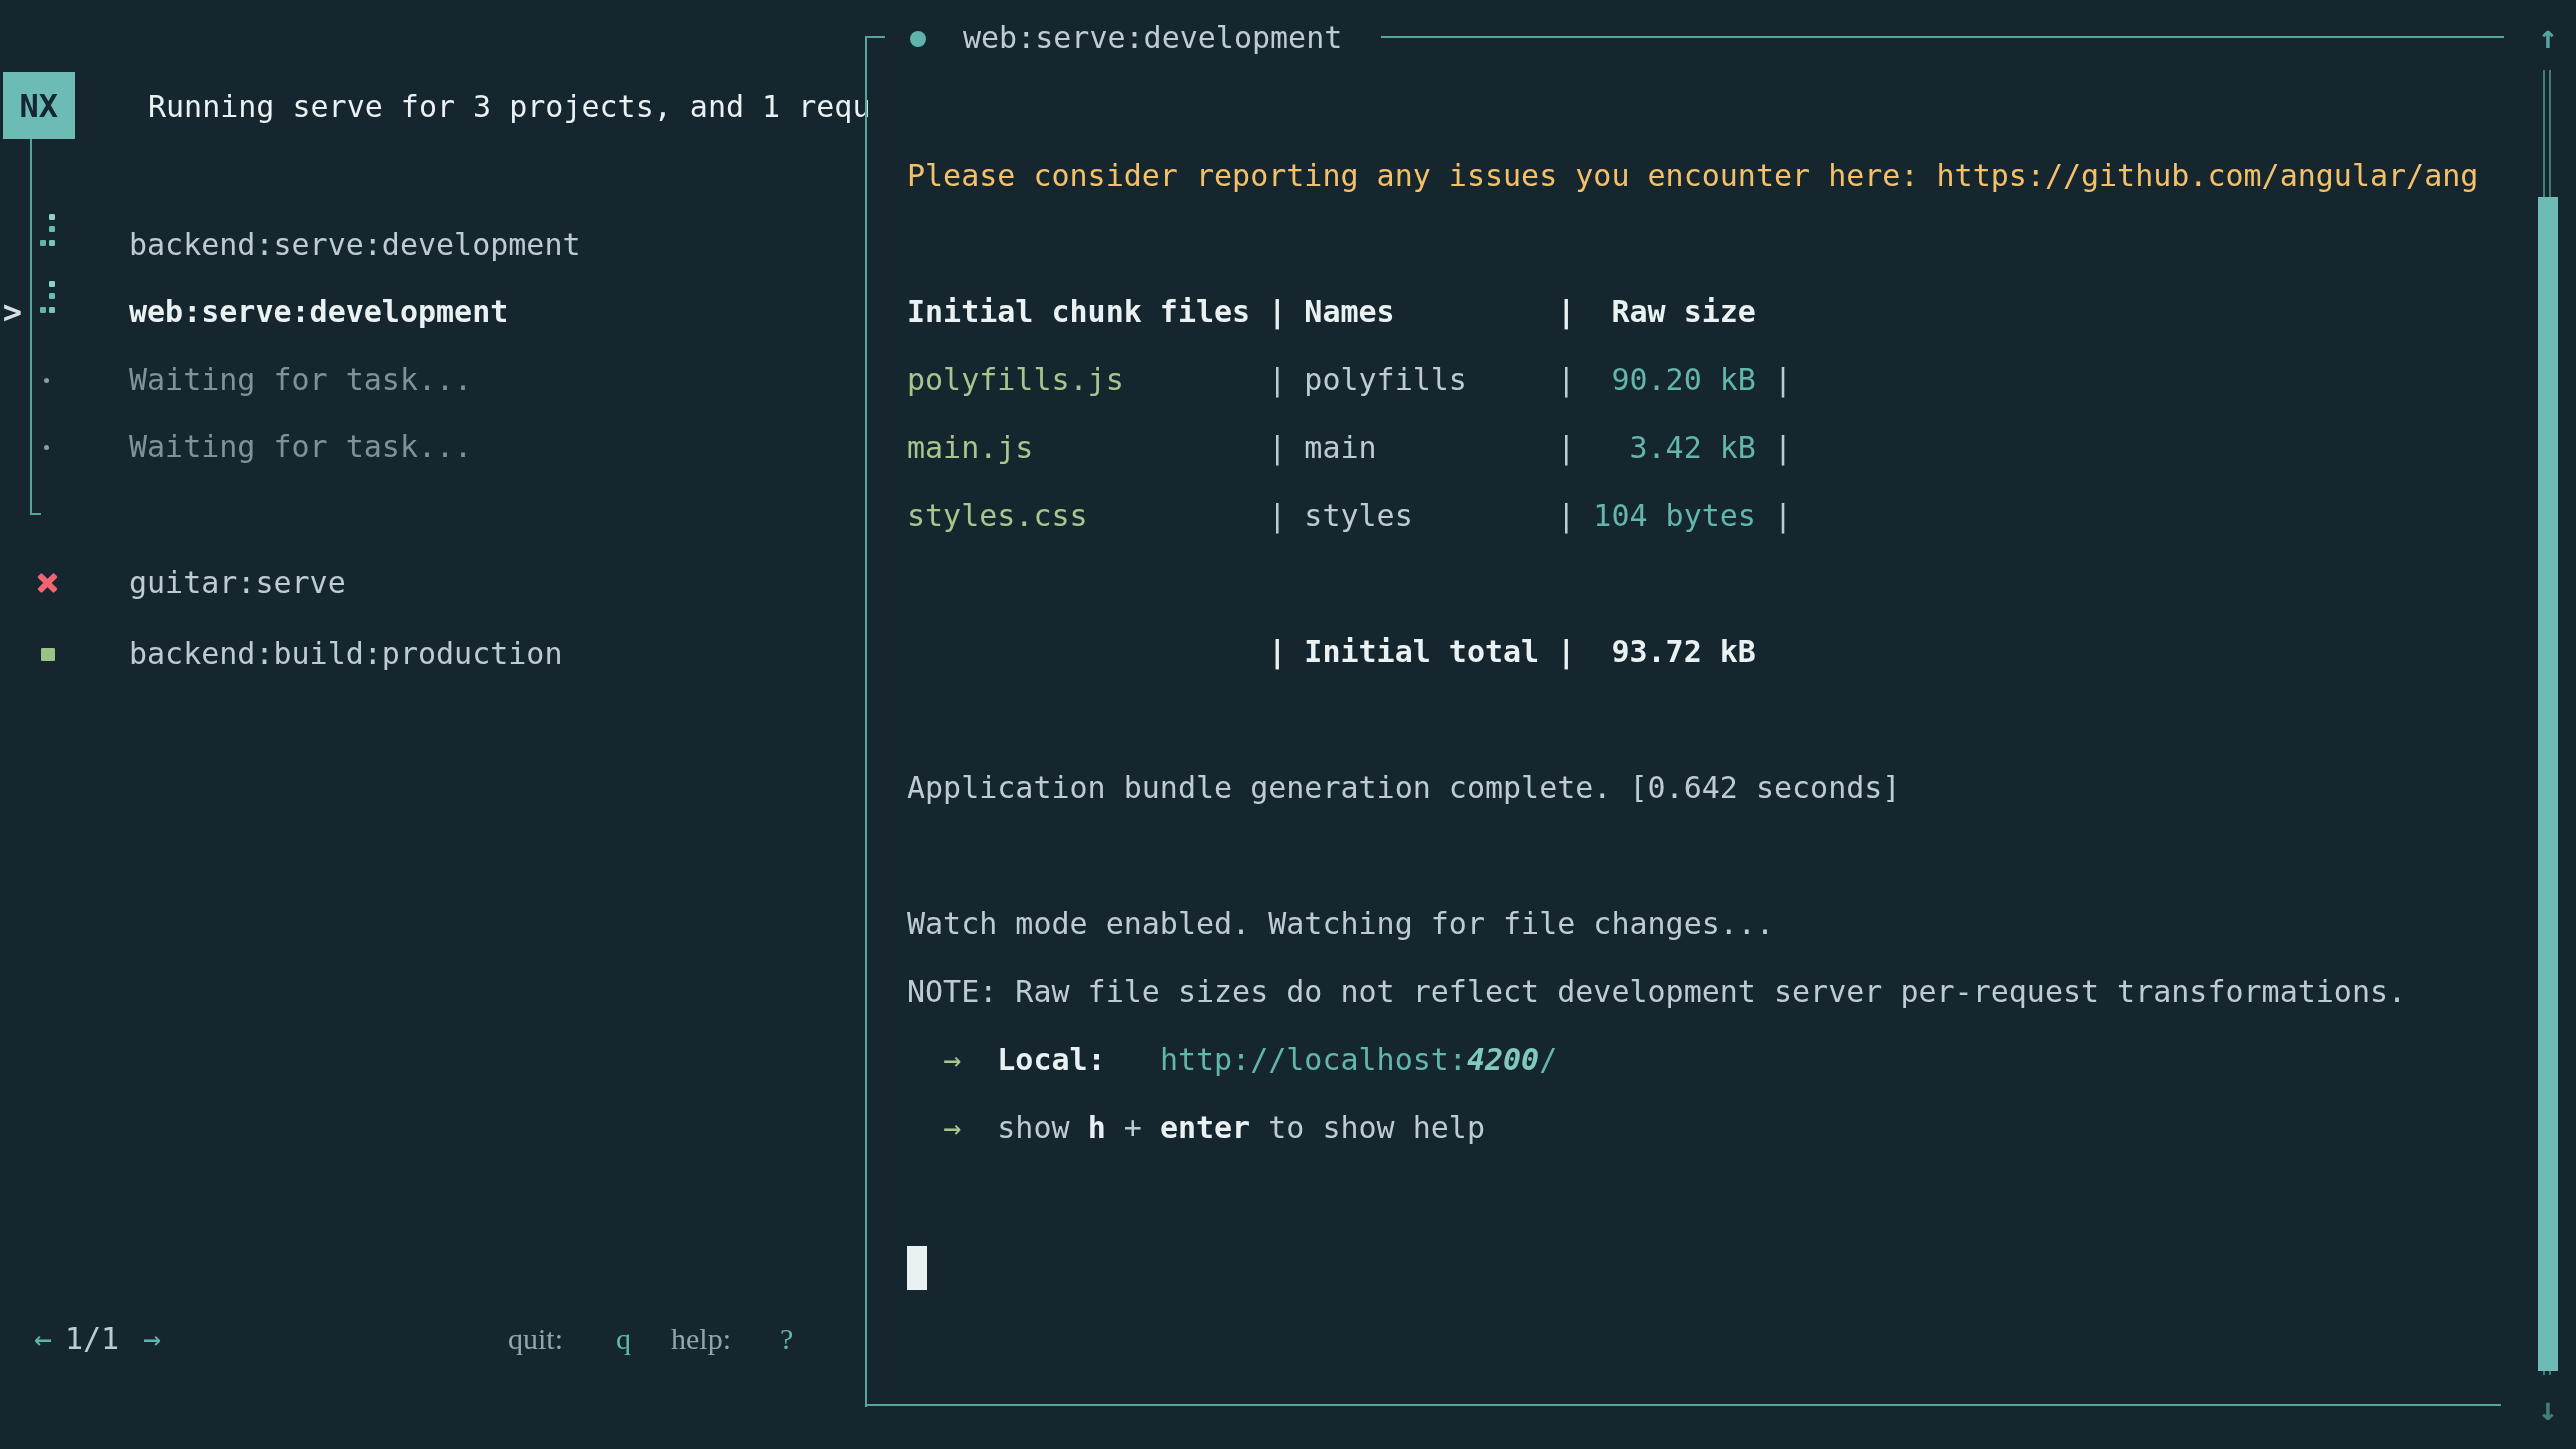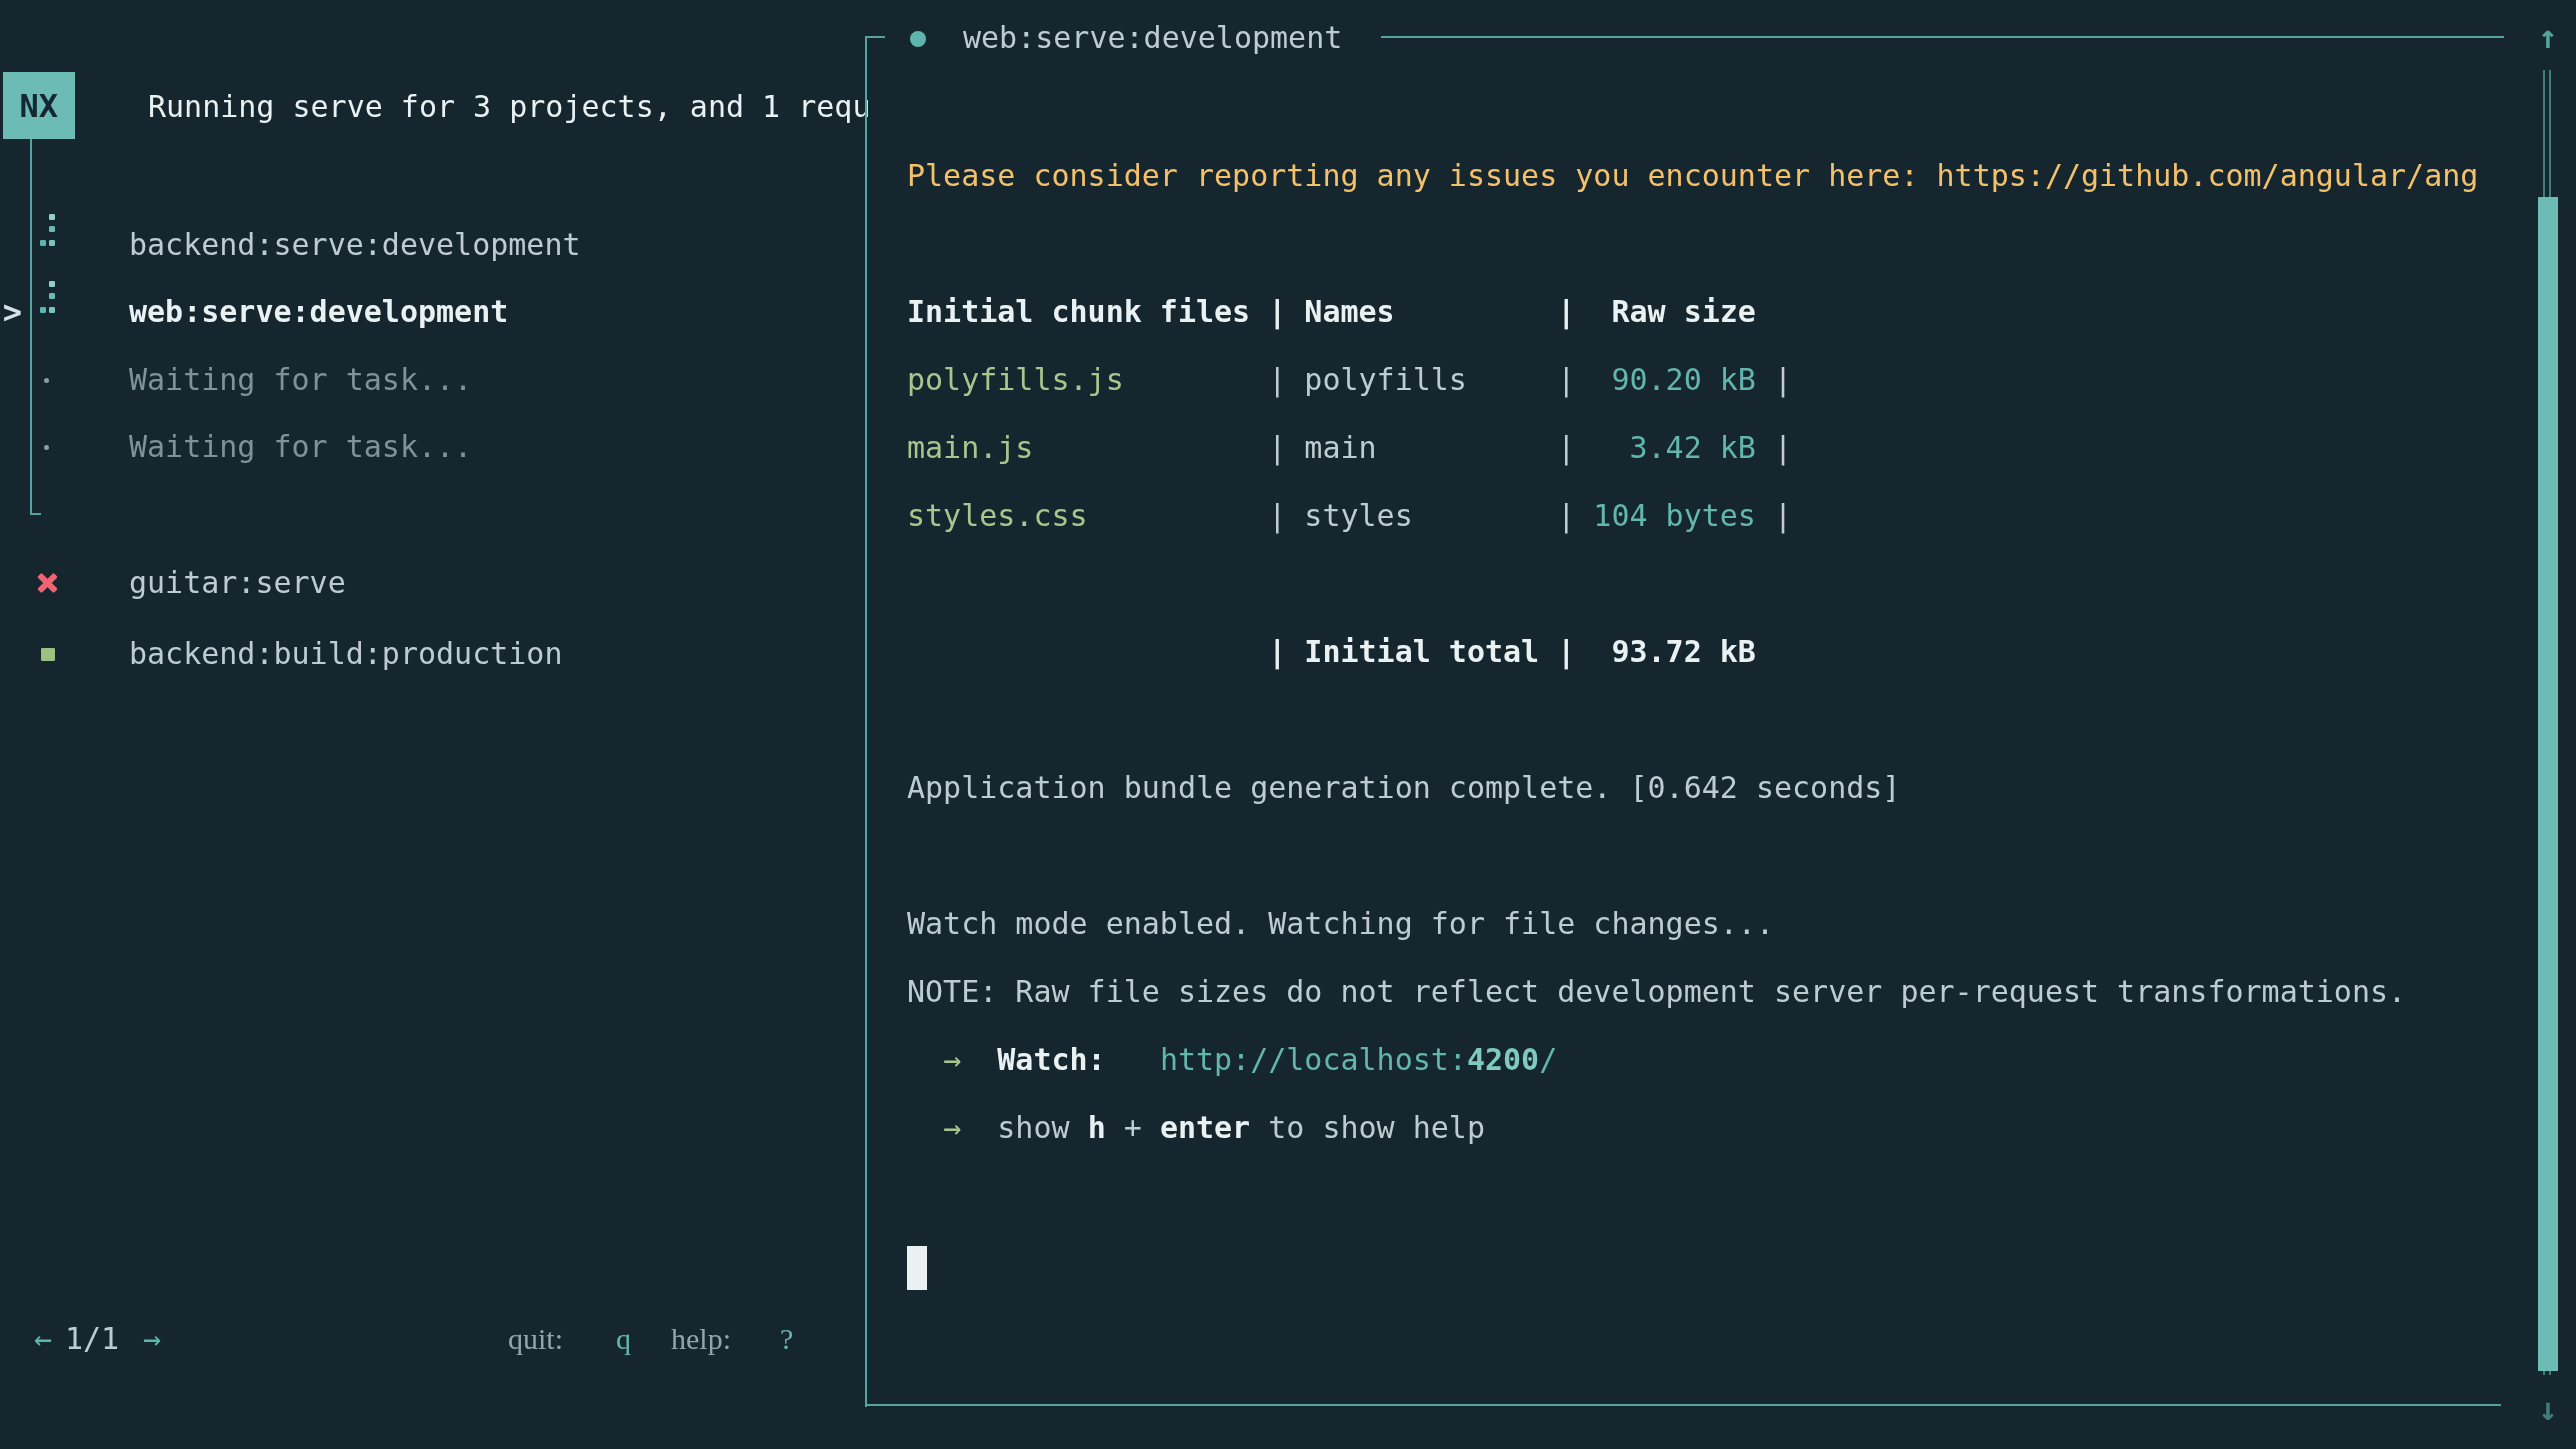--- a/index.html
+++ b/index.html
@@ -64,21 +64,21 @@
   .bullet{left:910px;top:31px;width:16px;height:16px;border-radius:50%;background:var(--accent-teal);}
   .panel-title{left:963px;top:4px;height:68px;line-height:68px;color:var(--text);white-space:pre;}
 
   .plines{left:907px;top:142px;}
   .pline{height:68px;line-height:68px;white-space:pre;}
   .c-o{color:var(--orange);text-align:right;}
   .c-w{color:var(--text);}
   .c-b{color:var(--text-bright);font-weight:bold;}
   .c-g{color:var(--green);}
   .c-t{color:var(--value-teal);}
-  .c-bt{color:#7FC9BF;font-weight:bold;}
+  .c-bt{color:#7FC9BF;font-weight:bold;font-style:italic;}
   .cursor{left:907px;top:1246px;width:20px;height:44px;background:var(--cursor);}
 
   
   .scroll-up{left:2529px;top:2.7px;width:38px;height:68px;line-height:68px;text-align:center;
     color:var(--border-teal);font-weight:bold;font-size:32px;}
   .scroll-track{top:70px;width:2px;height:1305px;background:var(--track-teal);}
   .strack-l{left:2543px;} .strack-r{left:2549px;}
   .scroll-thumb{left:2538px;top:197px;width:19.5px;height:1174px;background:var(--accent-teal-bright);}
   .scroll-down{left:2529px;top:1375px;width:38px;height:68px;line-height:68px;text-align:center;
     color:var(--track-teal);font-weight:bold;font-size:32px;}
@@ -160,21 +160,21 @@
       <div class="pline"><span class="c-g">polyfills.js</span><span class="c-w">        | polyfills     |  </span><span class="c-t">90.20 kB</span><span class="c-w"> |</span></div>
       <div class="pline"><span class="c-g">main.js</span><span class="c-w">             | main          |   </span><span class="c-t">3.42 kB</span><span class="c-w"> |</span></div>
       <div class="pline"><span class="c-g">styles.css</span><span class="c-w">          | styles        | </span><span class="c-t">104 bytes</span><span class="c-w"> |</span></div>
       <div class="pline"></div>
       <div class="pline"><span class="c-b">                    | Initial total |  93.72 kB</span></div>
       <div class="pline"></div>
       <div class="pline"><span class="c-w">Application bundle generation complete. [0.642 seconds]</span></div>
       <div class="pline"></div>
       <div class="pline"><span class="c-w">Watch mode enabled. Watching for file changes...</span></div>
       <div class="pline"><span class="c-w">NOTE: Raw file sizes do not reflect development server per-request transformations.</span></div>
-      <div class="pline"><span class="c-w">  </span><span class="c-g">→</span><span class="c-w">  </span><span class="c-b">Watch:</span><span class="c-w">   </span><span class="c-t">http://localhost:</span><span class="c-bt">4200</span><span class="c-t">/</span></div>
+      <div class="pline"><span class="c-w">  </span><span class="c-g">→</span><span class="c-w">  </span><span class="c-b">Local:</span><span class="c-w">   </span><span class="c-t">http://localhost:</span><span class="c-bt">4200</span><span class="c-t">/</span></div>
       <div class="pline"><span class="c-w">  </span><span class="c-g">→</span><span class="c-w">  show </span><span class="c-b">h</span><span class="c-w"> + </span><span class="c-b">enter</span><span class="c-w"> to show help</span></div>
     </div>
 
   <div class="abs cursor"></div>
 
   <div class="abs scroll-up">↑</div>
   <div class="abs scroll-track strack-l"></div>
   <div class="abs scroll-track strack-r"></div>
   <div class="abs scroll-thumb"></div>
   <div class="abs scroll-down">↓</div>

